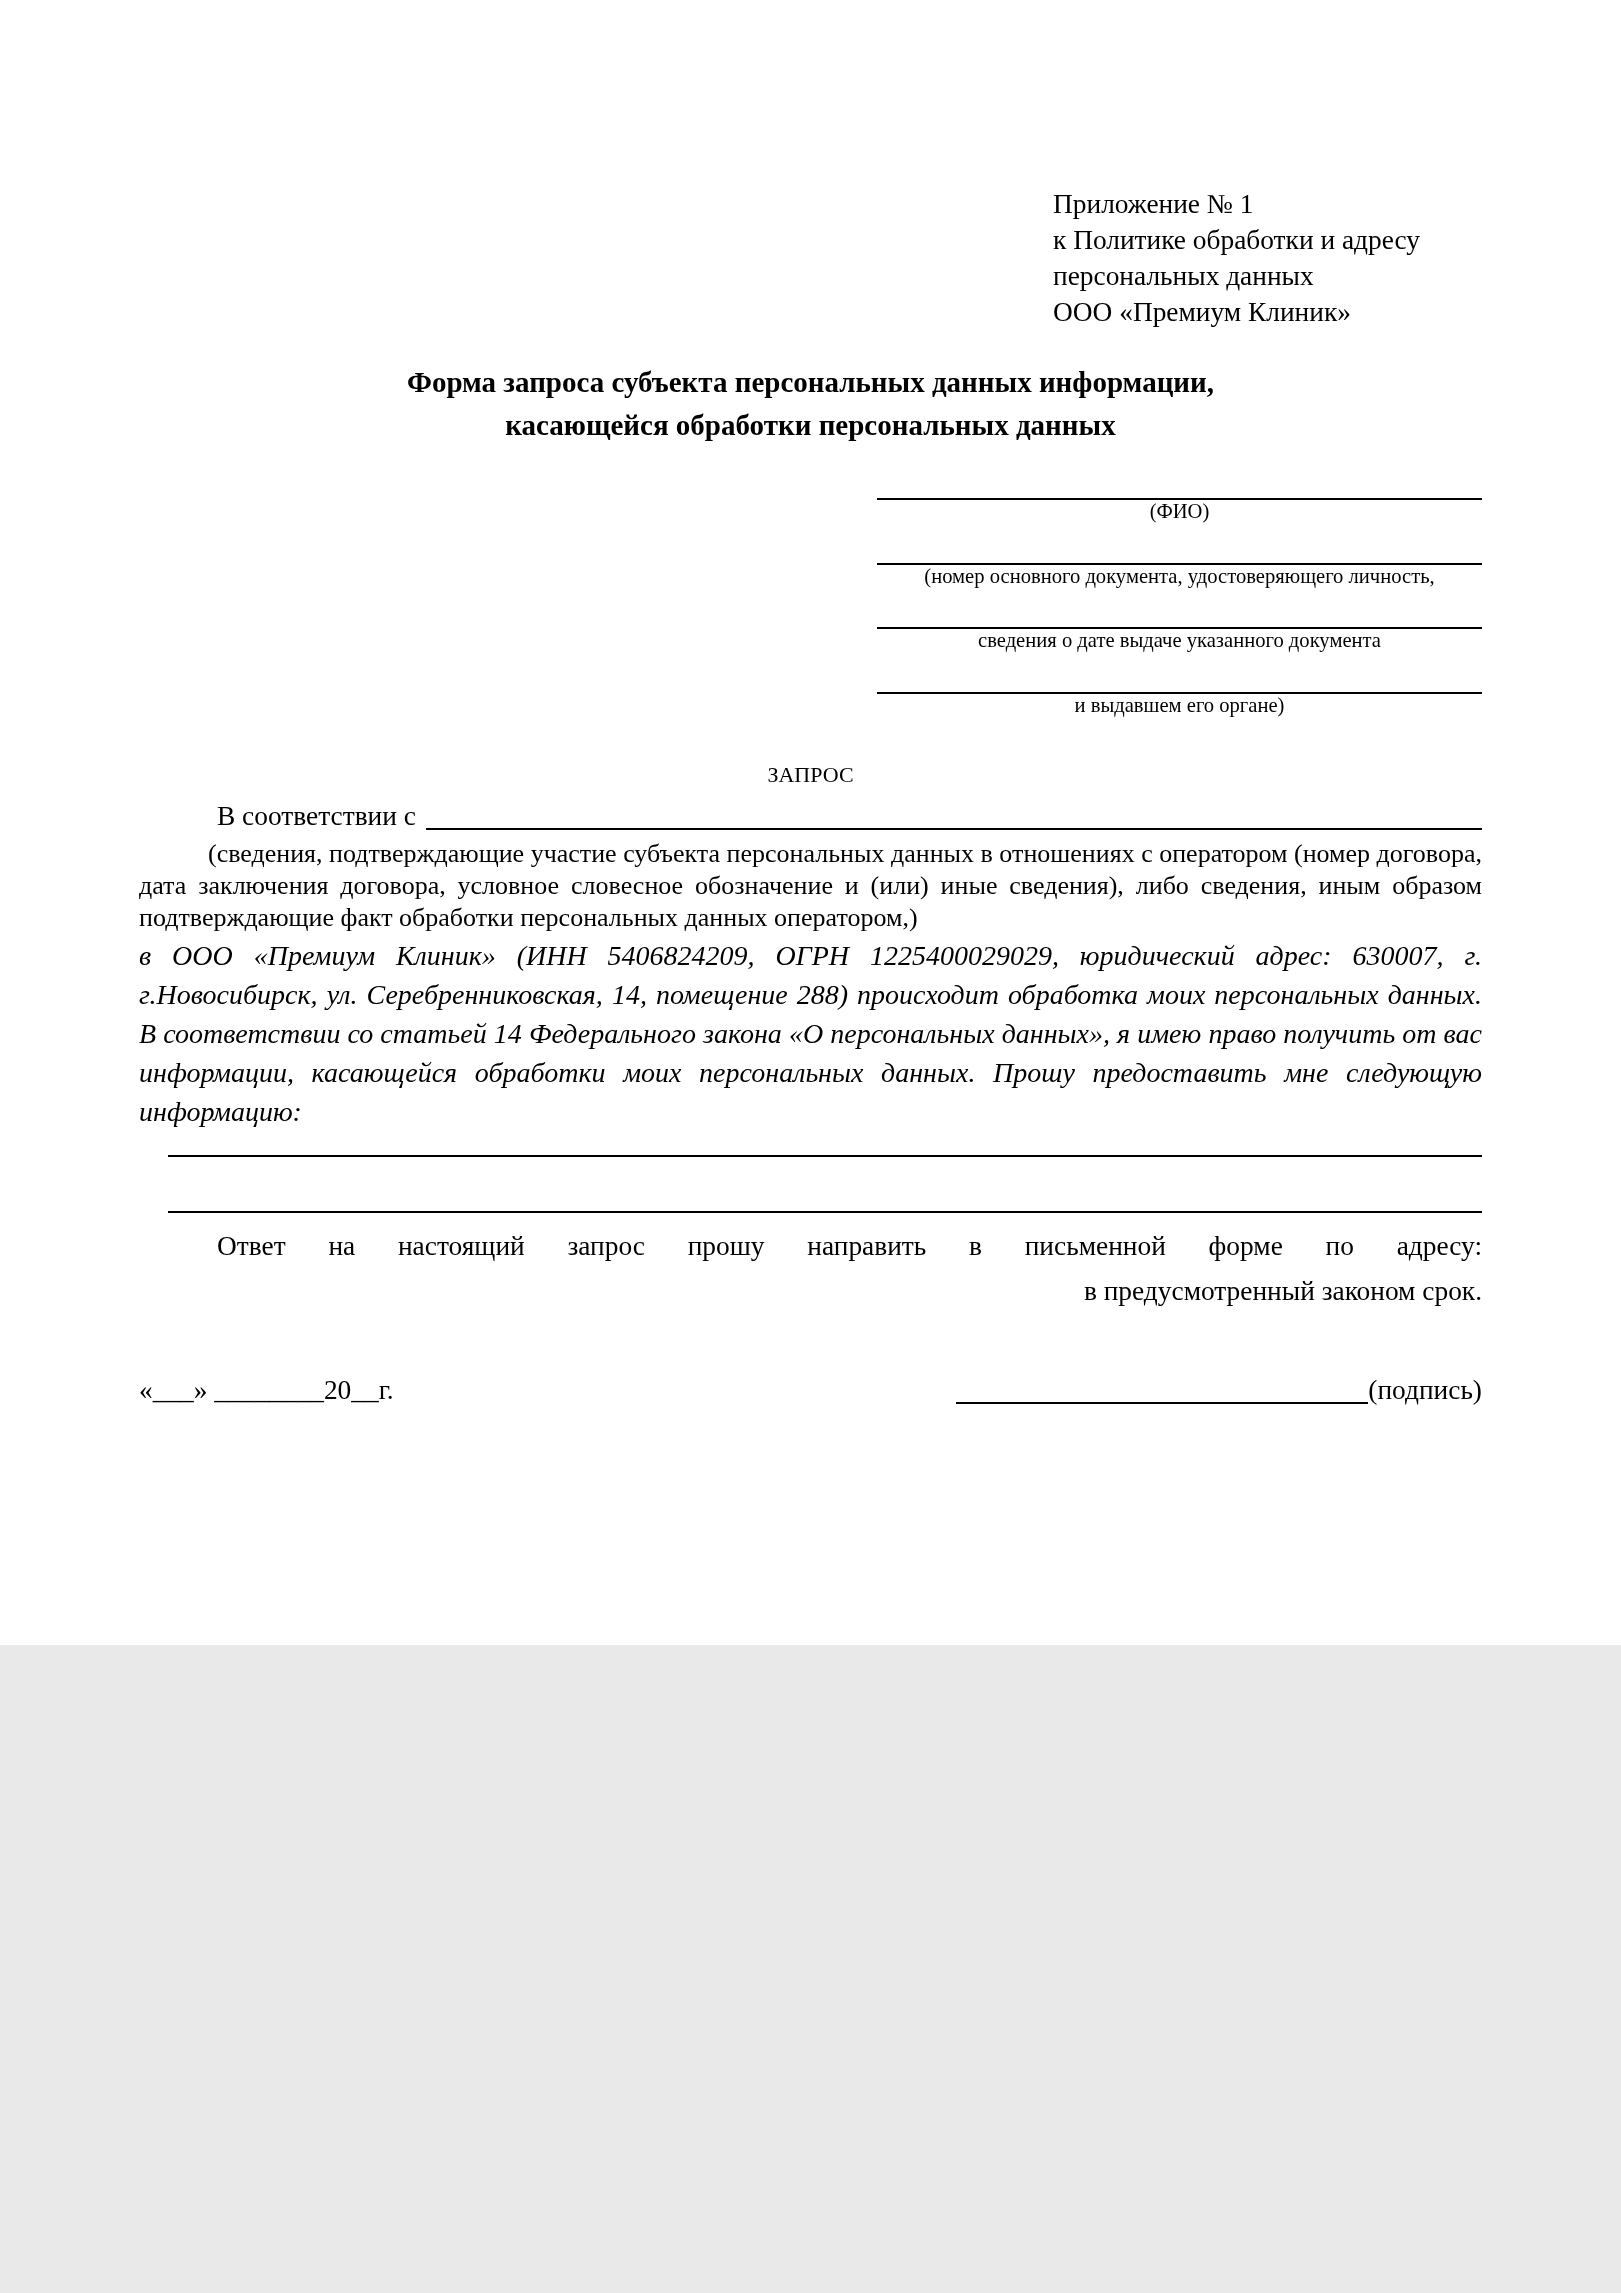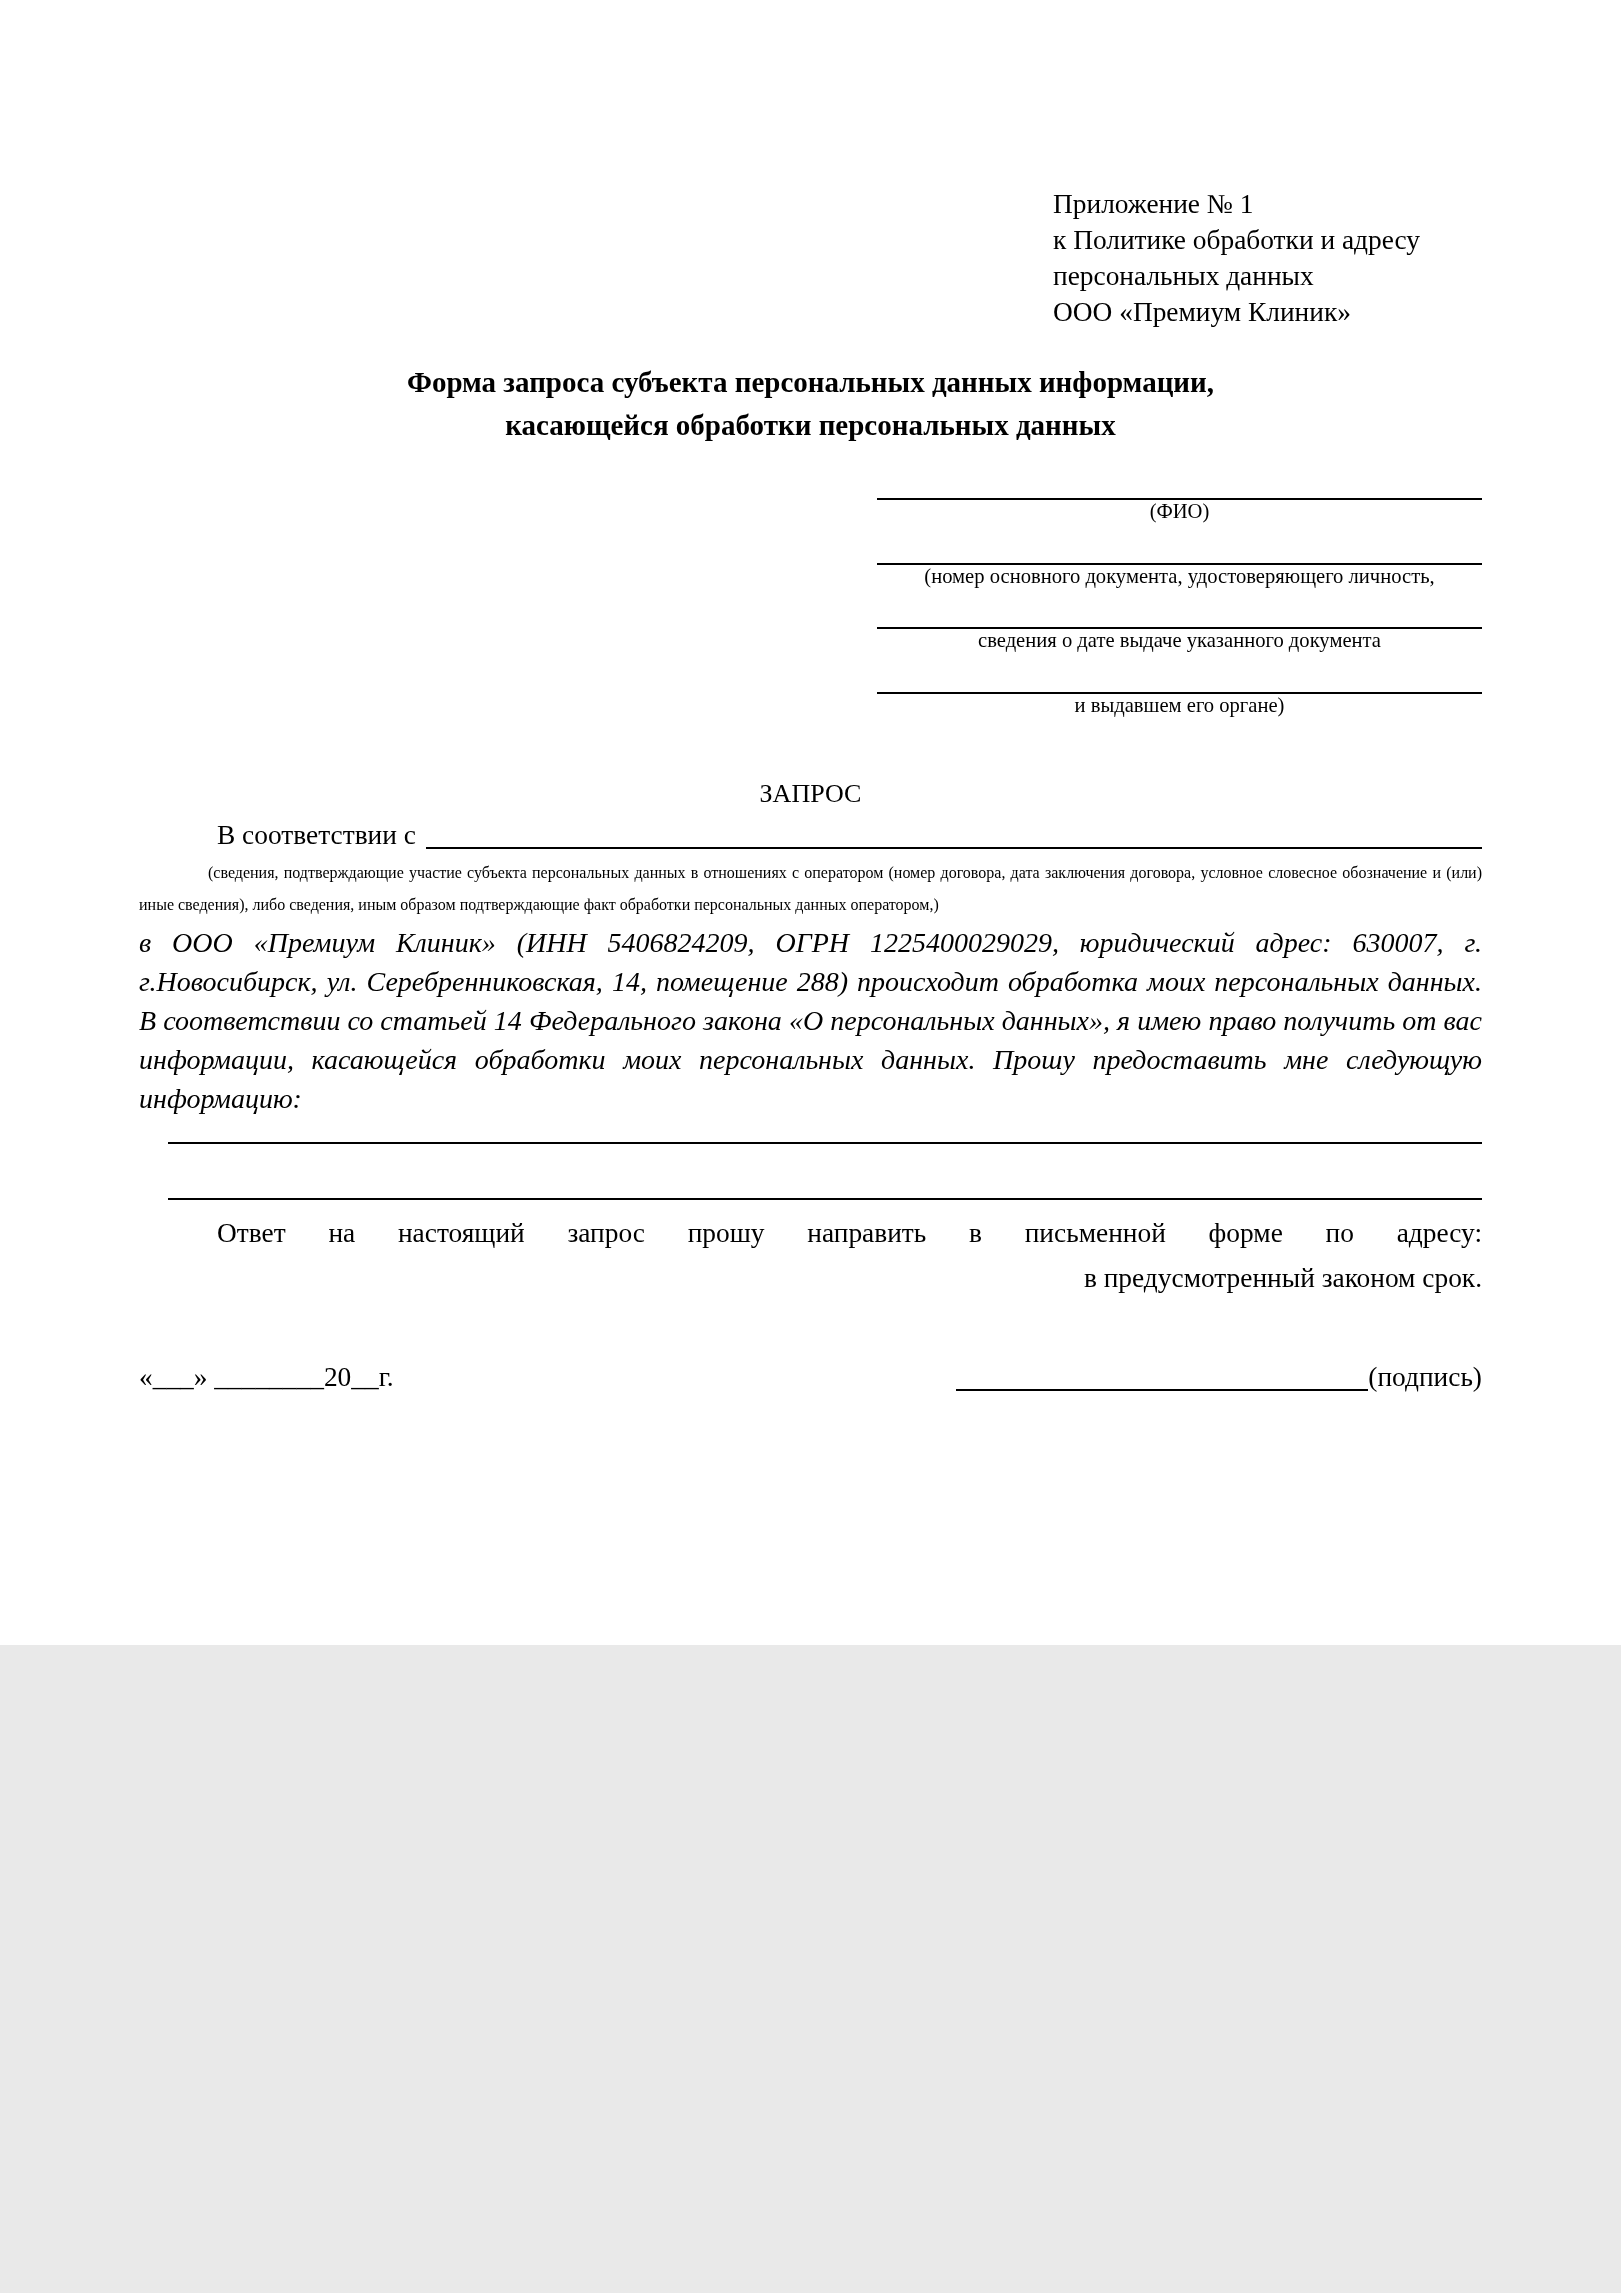--- a/index.html
+++ b/index.html
@@ -14,25 +14,25 @@
     padding:186px 139px 0 139px;
     overflow:hidden;
   }
   .header-block { margin-left:914px; font-size:27.4px; line-height:36px; }
   .doc-title { margin-top:31px; text-align:center; font-weight:700; font-size:29px; line-height:43px; }
   .addr { margin-top:51px; margin-left:723px; font-size:27.4px; line-height:36px; }
   .fields { margin-left:738px; width:605px; margin-top:-11.8px; }
   .field-line { border-bottom:2.9px solid #000; height:25.5px; }
   .field:first-child .field-line { height:11.8px; }
   .field-caption { font-size:20.6px; line-height:23.5px; text-align:center; margin-bottom:13.7px; }
-  .req-heading { margin-top:58px; text-align:center; font-size:26px; line-height:36px; }
+  .req-heading { margin-top:39px; text-align:center; font-size:22px; line-height:36px; }
   .intro-row { display:flex; align-items:flex-end; font-size:27.4px; line-height:36px; margin-top:5.9px; }
   .intro-row > span { margin-left:78px; white-space:pre; }
   .fill { flex:1; border-bottom:2.9px solid #000; margin-bottom:4.9px; margin-left:9.8px; }
-  .fine-print { font-size:16px; line-height:32px; text-align:justify; text-indent:69px; margin-top:3.9px; }
+  .fine-print { font-size:26px; line-height:32px; text-align:justify; text-indent:69px; margin-top:3.9px; }
   .body-text { font-size:28px; line-height:39px; text-align:justify; margin-top:2px;font-style:italic; }
   .blank-line { border-bottom:2.9px solid #000; margin-left:29px; }
   .blank-1 { margin-top:23.5px; }
   .blank-2 { margin-top:54px; }
   .reply-para {
     margin-top:13.7px; font-size:27.4px; line-height:39px;
     text-align:justify; text-align-last:justify; text-indent:78px;
   }
   .reply-row { display:flex; align-items:flex-end; font-size:27.4px; line-height:39px;flex-direction:column; }
   .reply-row .fill { margin-left:29px; margin-right:0; }

